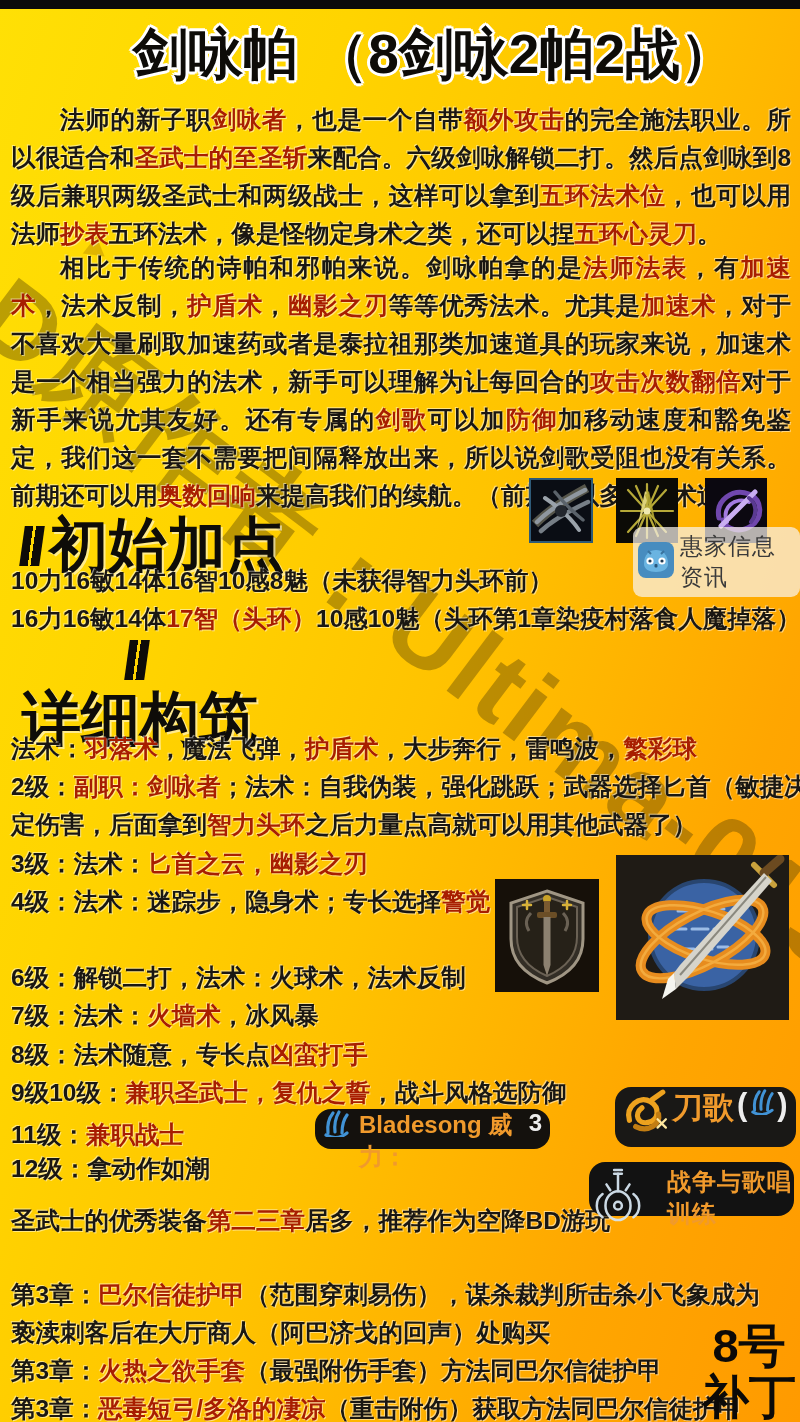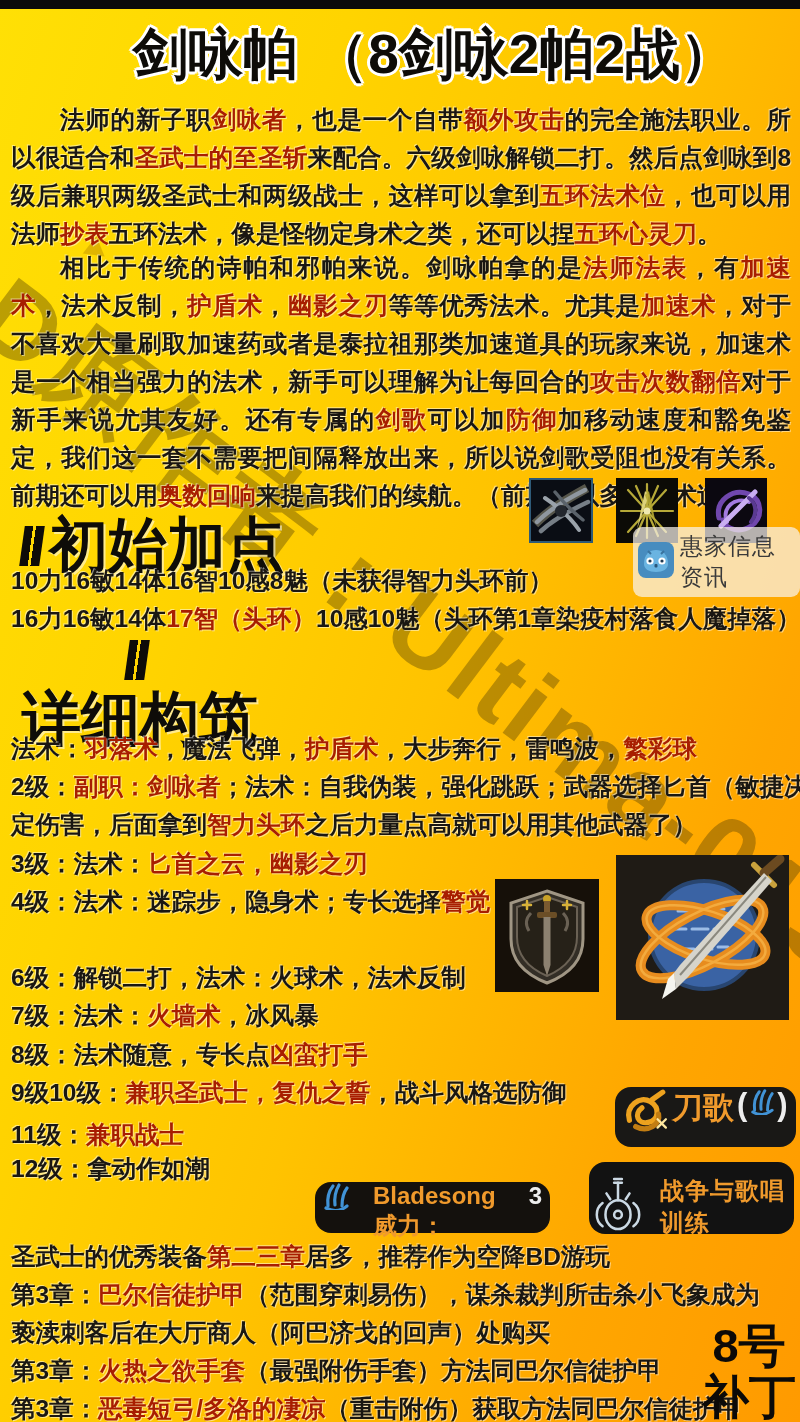--- a/index.html
+++ b/index.html
@@ -32,22 +32,22 @@
         text-shadow:1px 1px 0 rgba(255,255,255,0.5),-1px -1px 0 rgba(255,255,255,0.5);}
   .spell{position:absolute;z-index:3;} 
   .sp1{left:529px;top:478px;} .sp2{left:616px;top:478px;} .sp3{left:705px;top:478px;}
   .brand{position:absolute;left:633px;top:527px;z-index:4;display:flex;align-items:center;gap:6px;
         background:rgba(248,243,235,0.72);border-radius:9px;padding:4px 9px 4px 5px;}
   .brand-label{font-size:23px;color:#3a3a3a;letter-spacing:1px;font-weight:400;}
   .img-shield{position:absolute;left:495px;top:879px;z-index:3;}
   .img-blade{position:absolute;left:616px;top:855px;z-index:3;}
   .panel{position:absolute;z-index:3;display:flex;align-items:flex-start;border-radius:16px;margin-top:48px;}
   .p-daoge{left:615px;top:1039px;width:173px;height:60px;background:#191816;padding:0 4px;gap:3px;}
-  .p-power{left:315px;top:1134px;width:219px;height:51px;background:#14110d;padding:0 8px;gap:24px;}
-  .p-train{left:589px;top:1114px;width:201px;height:46px;background:#121212;padding:13px 2px;gap:15px;}
+  .p-power{left:315px;top:1061px;width:219px;height:40px;background:#14110d;padding:0 8px;gap:10px;}
+  .p-train{left:589px;top:1114px;width:201px;height:46px;background:#121212;padding:4px 2px;gap:22px;}
   .orange{color:#f09a2c;}
   .white{color:#ededed;}
   .t-big{font-size:31px;font-weight:900;}
   .t-med{font-size:24px;font-weight:700;}
   .t-train{font-size:24px;font-weight:900;letter-spacing:1px;}
   .patch{position:absolute;right:4px;top:1320px;z-index:3;text-align:center;
         font-size:47px;line-height:51px;font-weight:900;color:#0c0a08;}
 </style>
 </head>
 <body>
@@ -238,21 +238,21 @@
           <path d="M12 28 C4 34 4 46 12 52"></path>
             <path d="M44 28 C52 34 52 46 44 52"></path>
           <path d="M16 18 L20 24 M40 18 L36 24"></path>
           <circle cx="28" cy="40" r="4"></circle>
         </g>
       </svg>
     </span>
     <span class="orange t-train">战争与歌唱训练</span>
   </div>
 
-  <div class="line" style="top:1240px"><span>圣武士的优秀装备</span><span class="c-r">第二三章</span><span>居多，推荐作为空降BD游玩</span></div>
+  <div class="line" style="top:1204px"><span>圣武士的优秀装备</span><span class="c-r">第二三章</span><span>居多，推荐作为空降BD游玩</span></div>
   <div class="line" style="top:1278px"><span>第3章：</span><span class="c-r">巴尔信徒护甲</span><span>（范围穿刺易伤），谋杀裁判所击杀小飞象成为</span></div>
   <div class="line" style="top:1316px"><span>亵渎刺客后在大厅商人（阿巴济戈的回声）处购买</span></div>
   <div class="line" style="top:1354px"><span>第3章：</span><span class="c-r">火热之欲手套</span><span>（最强附伤手套）方法同巴尔信徒护甲</span></div>
   <div class="line" style="top:1392px"><span>第3章：</span><span class="c-r">恶毒短弓/多洛的凄凉</span><span>（重击附伤）获取方法同巴尔信徒护甲</span></div>
 
   <div class="patch">
     <div>8号</div>
     <div>补丁</div>
   </div>
 </div>

